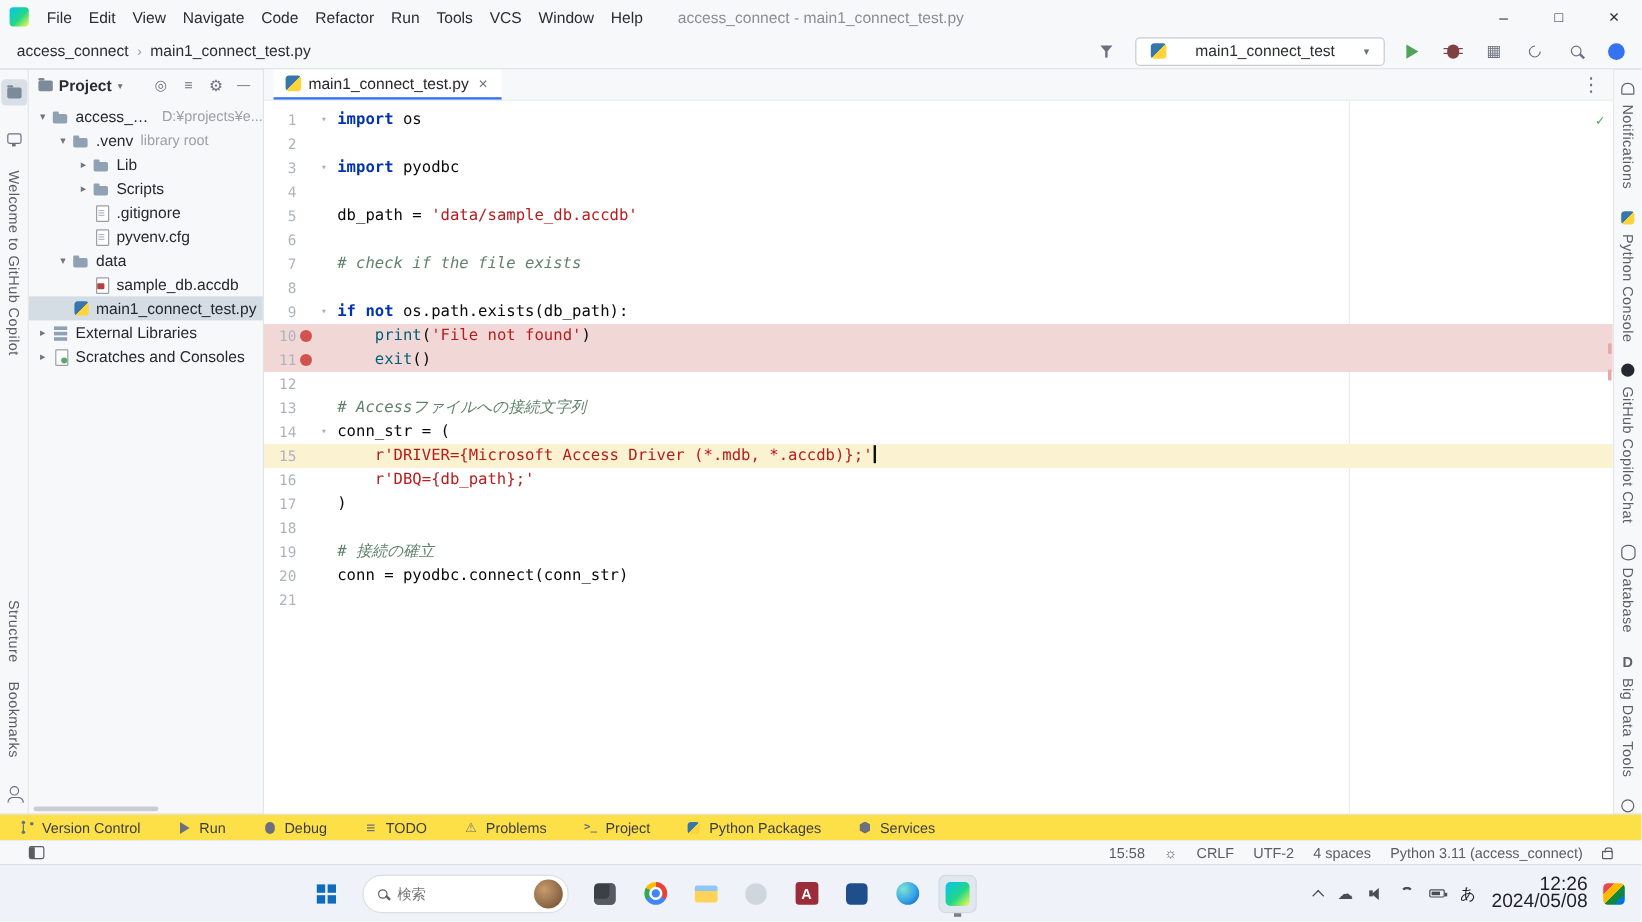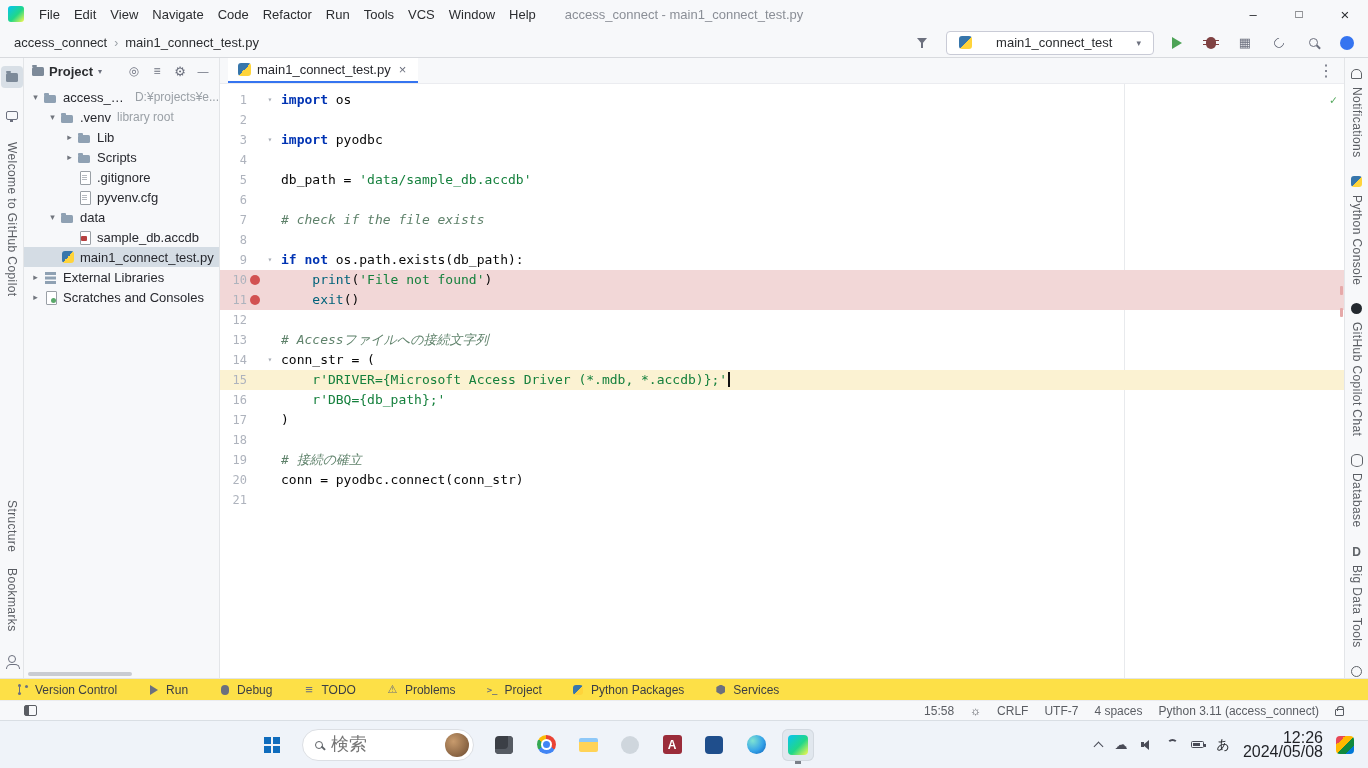--- a/index.html
+++ b/index.html
@@ -107,21 +107,21 @@
   .row-bp { background:#f2d7d7; }
   .row-cur { background:#fbf2d2; }
   .gut { flex:0 0 57px; display:flex; align-items:center; }
   .lnum { flex:1; text-align:right; color:#aeb3bd; font-size:12px; }
   .bpdot { width:16px; flex:0 0 16px; display:flex; align-items:center; justify-content:center; }
   .bpdot.on::before { content:""; width:10px; height:10px; border-radius:50%; background:#d25252; }
   .fold { width:14px; flex:0 0 14px; display:flex; align-items:center; justify-content:center; color:#a8adb6; font-size:8px; }
   .ctext { padding-left:4px; }
   .tok-kw { color:#0033b3; font-weight:600; }
   .tok-pl { color:#080808; }
-  .tok-str { color:#15803d; }
+  .tok-str { color:#b91c1c; }
   .tok-com { color:#5f826b; font-style:italic; }
   .tok-fn { color:#00627a; }
   .caret { display:inline-block; width:1.5px; height:15px; background:#101010; vertical-align:-3px; margin-left:1px; }
   .guide { position:absolute; top:0; bottom:0; left:904px; width:1px; background:#e8eaed; }
   .insp-check { position:absolute; top:6px; right:7px; color:#52a85a; font-size:12px; }
   .insp-check::before { content:"✓"; }
   .stripe-mark { position:absolute; right:1px; width:3px; height:9px; border-radius:1px; background:#e6a9a9; }
   .stripe-mark.m1 { top:202px; } .stripe-mark.m2 { top:224px; }
 
   
@@ -149,21 +149,21 @@
   .sb-lock::before { content:""; position:absolute; left:1px; top:-4px; width:4.5px; height:4px; border:1.2px solid #5a5d63; border-bottom:none; border-radius:3px 3px 0 0; }
 
   
   .taskbar { height:48px; flex:0 0 48px; background:#eff3f9; border-top:1px solid #d9dee4; display:flex; align-items:center; padding:0 10px; }
   .tb-center { display:flex; align-items:center; gap:14px; margin-left:244px; }
   .tb-start { width:34px; height:34px; border-radius:5px; display:flex; align-items:center; justify-content:center; }
   .tb-start::before { content:""; width:7px; height:7px; background:#0f6cbd; box-shadow:9px 0 0 #0f6cbd, 0 9px 0 #0f6cbd, 9px 9px 0 #0f6cbd; transform:translate(-4px,-4px); }
   .tb-search { width:172px; height:32px; border-radius:16px; background:#fff; border:1px solid #dcdfe4; display:flex; align-items:center; gap:8px; padding:0 4px 0 12px; }
   .tb-mag { width:8px; height:8px; border:1.6px solid #5f6368; border-radius:50%; position:relative; flex:0 0 8px; }
   .tb-mag::after { content:""; position:absolute; width:4.5px; height:1.6px; background:#5f6368; right:-3.5px; bottom:-1px; transform:rotate(45deg); }
-  .tb-search-input { border:none; outline:none; background:transparent; font-family:"Liberation Sans", sans-serif; font-size:18px; color:#444; width:92px; }
+  .tb-search-input { border:none; outline:none; background:transparent; font-family:"Liberation Sans", sans-serif; font-size:12px; color:#444; width:92px; }
   .tb-search-img { width:24px; height:24px; border-radius:50%; background:radial-gradient(circle at 35% 35%, #c89b6d, #6b4a2f); margin-left:auto; }
   .tb-apps { display:flex; align-items:center; gap:10px; }
   .tb-app { width:32px; height:32px; border-radius:6px; display:flex; align-items:center; justify-content:center; position:relative; }
   .tb-app.active { background:#e1e7ee; box-shadow:0 16px 0 -13px #7a7f88, inset 0 0 0 1px #d3d9e0; }
   .app-widgets-app::before { content:""; width:18px; height:18px; border-radius:4px; background:#3b3f46; box-shadow:inset -5px -5px 0 #565b63; }
   .app-chrome-app::before { content:""; width:19px; height:19px; border-radius:50%; background:conic-gradient(#ea4335 0 120deg,#4285f4 120deg 240deg,#34a853 240deg 300deg,#fbbc05 300deg 360deg); }
   .app-chrome-app::after { content:""; position:absolute; width:7px; height:7px; border-radius:50%; background:#4285f4; box-shadow:0 0 0 2px #fff; }
   .app-file-explorer-app::before { content:""; width:19px; height:14px; border-radius:2px; background:linear-gradient(180deg,#8ec8f8 0 32%,#ffd357 32%); }
   .app-settings-app::before { content:""; width:18px; height:18px; border-radius:50%; background:#cfd6dd; }
   .app-access-app::before { content:"A"; width:19px; height:19px; border-radius:3px; background:#9b2c3a; color:#fff; font:700 12px "Liberation Sans", sans-serif; display:flex; align-items:center; justify-content:center; }
@@ -440,21 +440,21 @@
         <span>Services</span>
       </span>
     </div>
 
   <div class="statusbar">
     <span class="sb-layout"></span>
     <span class="sb-right">
         <span class="sb-seg">15:58</span>
         <span class="sb-sun"></span>
         <span class="sb-seg">CRLF</span>
-        <span class="sb-seg">UTF-7</span>
+        <span class="sb-seg">UTF-2</span>
         <span class="sb-seg">4 spaces</span>
         <span class="sb-seg">Python 3.11 (access_connect)</span>
         <span class="sb-lock"></span>
       </span>
   </div>
 </div>
 
 <div class="taskbar">
   <div class="tb-center">
     <span class="tb-start"></span>

